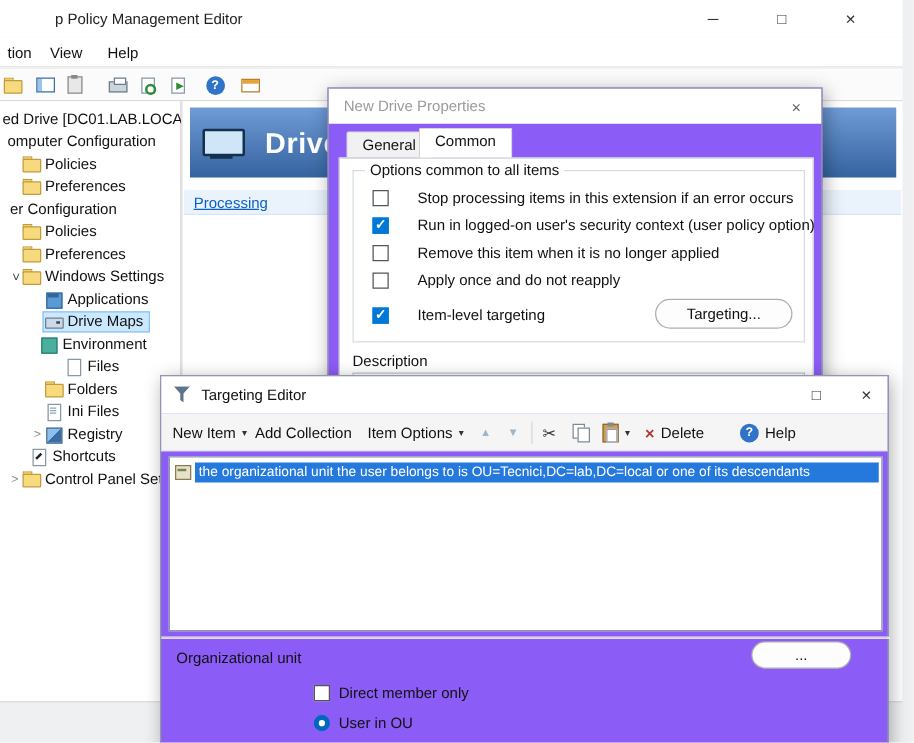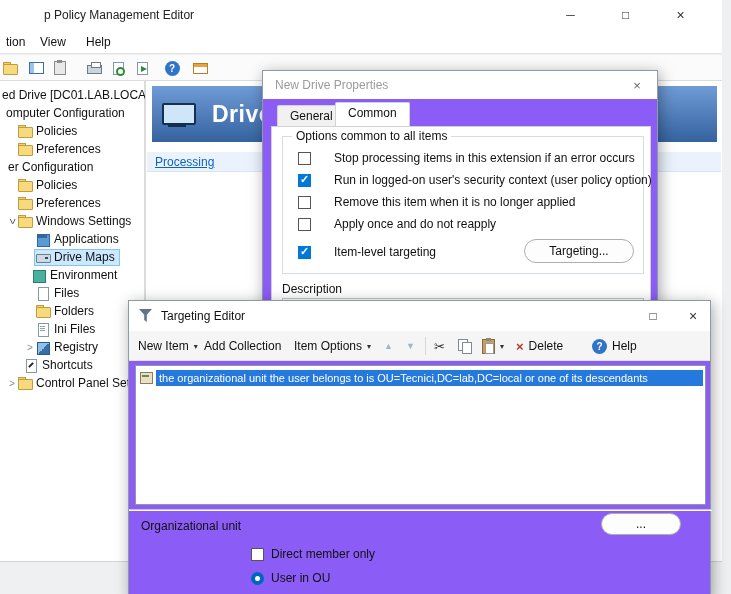--- a/index.html
+++ b/index.html
@@ -186,21 +186,21 @@
   <div class="trow" style="top:167px;padding-left:34px">
       <span class="sel">
         <span class="ticon i-drive"></span>
         <span class="tlabel">Drive Maps</span>
       </span>
     </div>
   <div class="trow" style="top:185px;padding-left:32px">
       <span class="ticon i-env"></span>
       <span class="tlabel">Environment</span>
     </div>
-  <div class="trow" style="top:203px;padding-left:36px">
+  <div class="trow" style="top:203px;padding-left:52px">
       <span class="ticon i-doc"></span>
       <span class="tlabel">Files</span>
     </div>
   <div class="trow" style="top:221px;padding-left:36px">
       <span class="ticon i-folder"></span>
       <span class="tlabel">Folders</span>
     </div>
   <div class="trow" style="top:239px;padding-left:36px">
       <span class="ticon i-doc i-ini"></span>
       <span class="tlabel">Ini Files</span>

